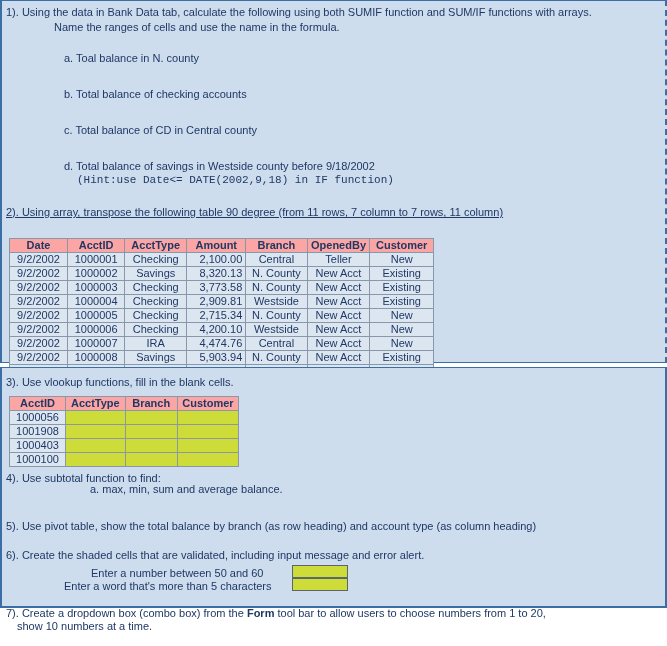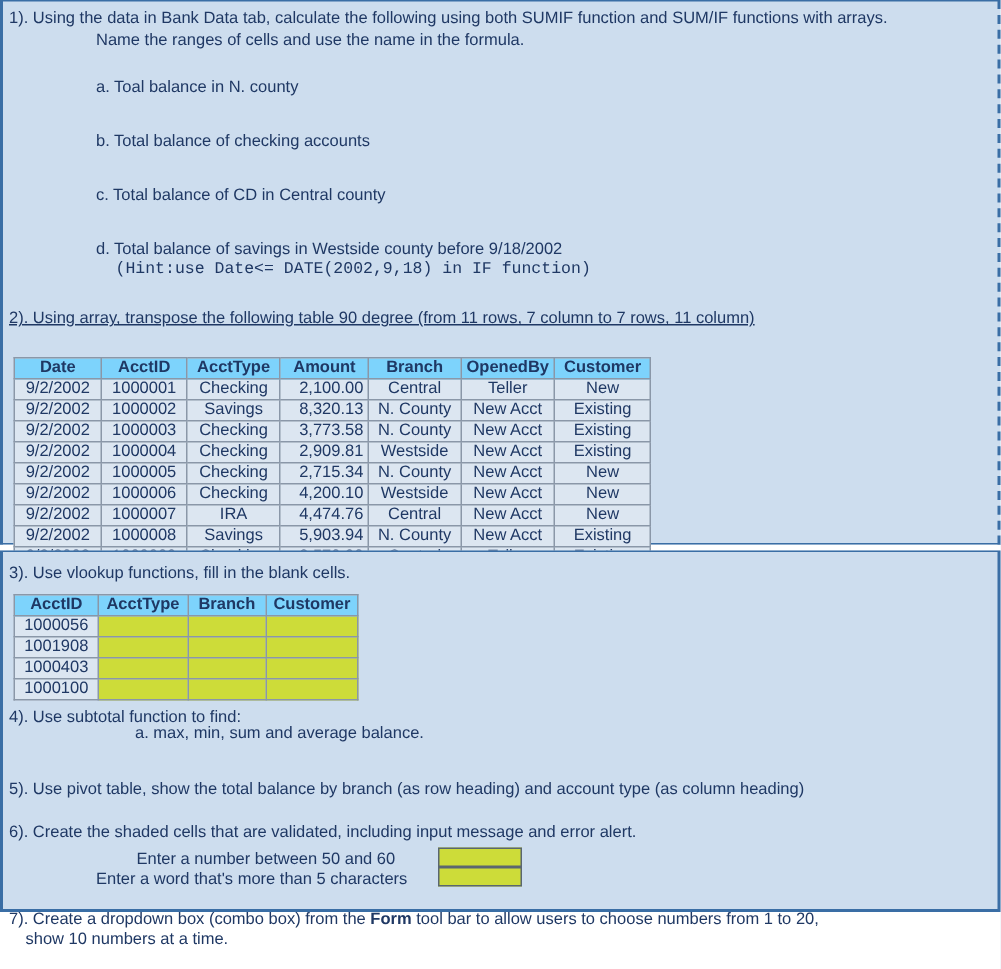--- a/index.html
+++ b/index.html
@@ -71,21 +71,21 @@
   }
   table.xl th, table.xl td {
     border: 1px solid #8a97a8;
     padding: 0px 3px;
     height: 13px;
     line-height: 13px;
     font-weight: normal;
     white-space: nowrap;
   }
   table.xl th {
-    background: #7dd3fc;
+    background: #fca5a5;
     font-weight: bold;
     text-align: center;
   }
   td.c { text-align: center; }
   td.r { text-align: right; }
   td.fill {
     background: #cddc39;
     border: 1px solid #6f7a86;
   }
 
@@ -96,21 +96,21 @@
     border: 1px solid #5a6670;
     box-sizing: border-box;
   }
 </style>
 </head>
 <body>
 
 <div class="panel" id="panel-top">
 
   <div class="q" style="left:4px; top:4px;">1).  Using the data in Bank Data tab, calculate the following using both SUMIF function and SUM/IF functions with arrays.</div>
-  <div class="q" style="left:62px; top:19px;">Name the ranges of cells and use the name in the formula.</div>
+  <div class="q" style="left:52px; top:19px;">Name the ranges of cells and use the name in the formula.</div>
 
   <div class="sub" style="left:62px; top:50px;">a. Toal balance in N. county</div>
   <div class="sub" style="left:62px; top:86px;">b. Total balance of checking accounts</div>
   <div class="sub" style="left:62px; top:122px;text-align:center;">c. Total balance of CD in Central county</div>
   <div class="sub" style="left:62px; top:158px;">d. Total balance of savings in Westside county before 9/18/2002</div>
   <div class="sub" style="left:75px; top:172px;font-family:Liberation Mono, monospace;">(Hint:use Date&lt;= DATE(2002,9,18) in IF function)</div>
 
   <div class="q" style="left:4px; top:204px;text-decoration:underline;">2). Using array, transpose the following table 90 degree (from 11 rows, 7 column to 7 rows, 11 column)</div>
 
   <table class="xl" id="bank-table" style="left:7px; top:237px; width:425px;">

